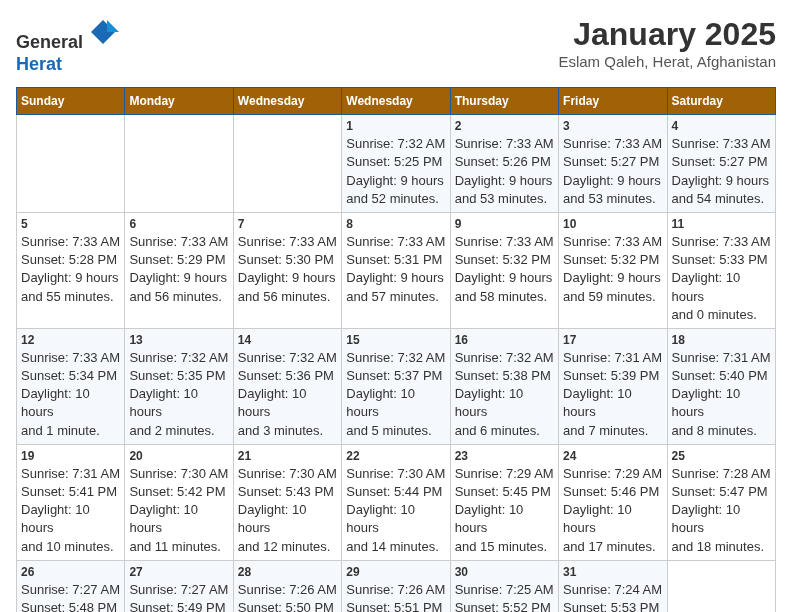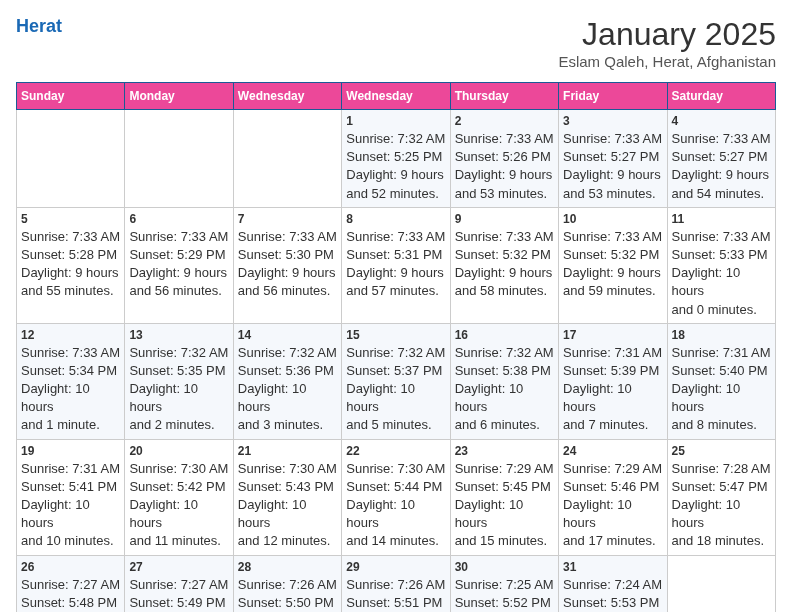--- a/index.html
+++ b/index.html
@@ -30,34 +30,34 @@
     .logo-icon {
       width: 32px;
       height: 32px;
       margin-left: 4px;
     }
     .title-block {
       text-align: right;
     }
     .calendar-title {
       font-size: 32px;
-      font-weight: normal;
+      font-weight: bold;
       color: #333;
     }
     .calendar-subtitle {
       font-size: 15px;
       color: #555;
     }
     .calendar {
       width: 100%;
       border-collapse: collapse;
       font-size: 11px;
     }
     .calendar th {
-      background-color: #ec4899;
+      background-color: #a16207;
       color: #fff;
       padding: 6px 4px;
       text-align: left;
       font-size: 12px;
       border: 1px solid #1a5a96;
     }
     .calendar td {
       border: 1px solid #ccc;
       vertical-align: top;
       padding: 4px;
@@ -86,20 +86,26 @@
     .empty-cell {
       background: #fff !important;
     }
   </style>
 </head>
 <body>
 
 <div class="header">
   <div class="logo">
     <div>
+      <div class="logo-text">
+        <span class="logo-general">General</span><svg class="logo-icon" viewBox="0 0 32 32">
+            <polygon points="16,4 28,16 16,28 4,16" fill="#1a69b5"></polygon>
+            <polygon points="20,4 32,16 20,16" fill="#1a8ed4"></polygon>
+          </svg>
+      </div>
       <div class="logo-text">
         <span class="logo-blue">Herat</span>
       </div>
     </div>
   </div>
   <div class="title-block">
     <div class="calendar-title">January 2025</div>
     <div class="calendar-subtitle">Eslam Qaleh, Herat, Afghanistan</div>
   </div>
 </div>

